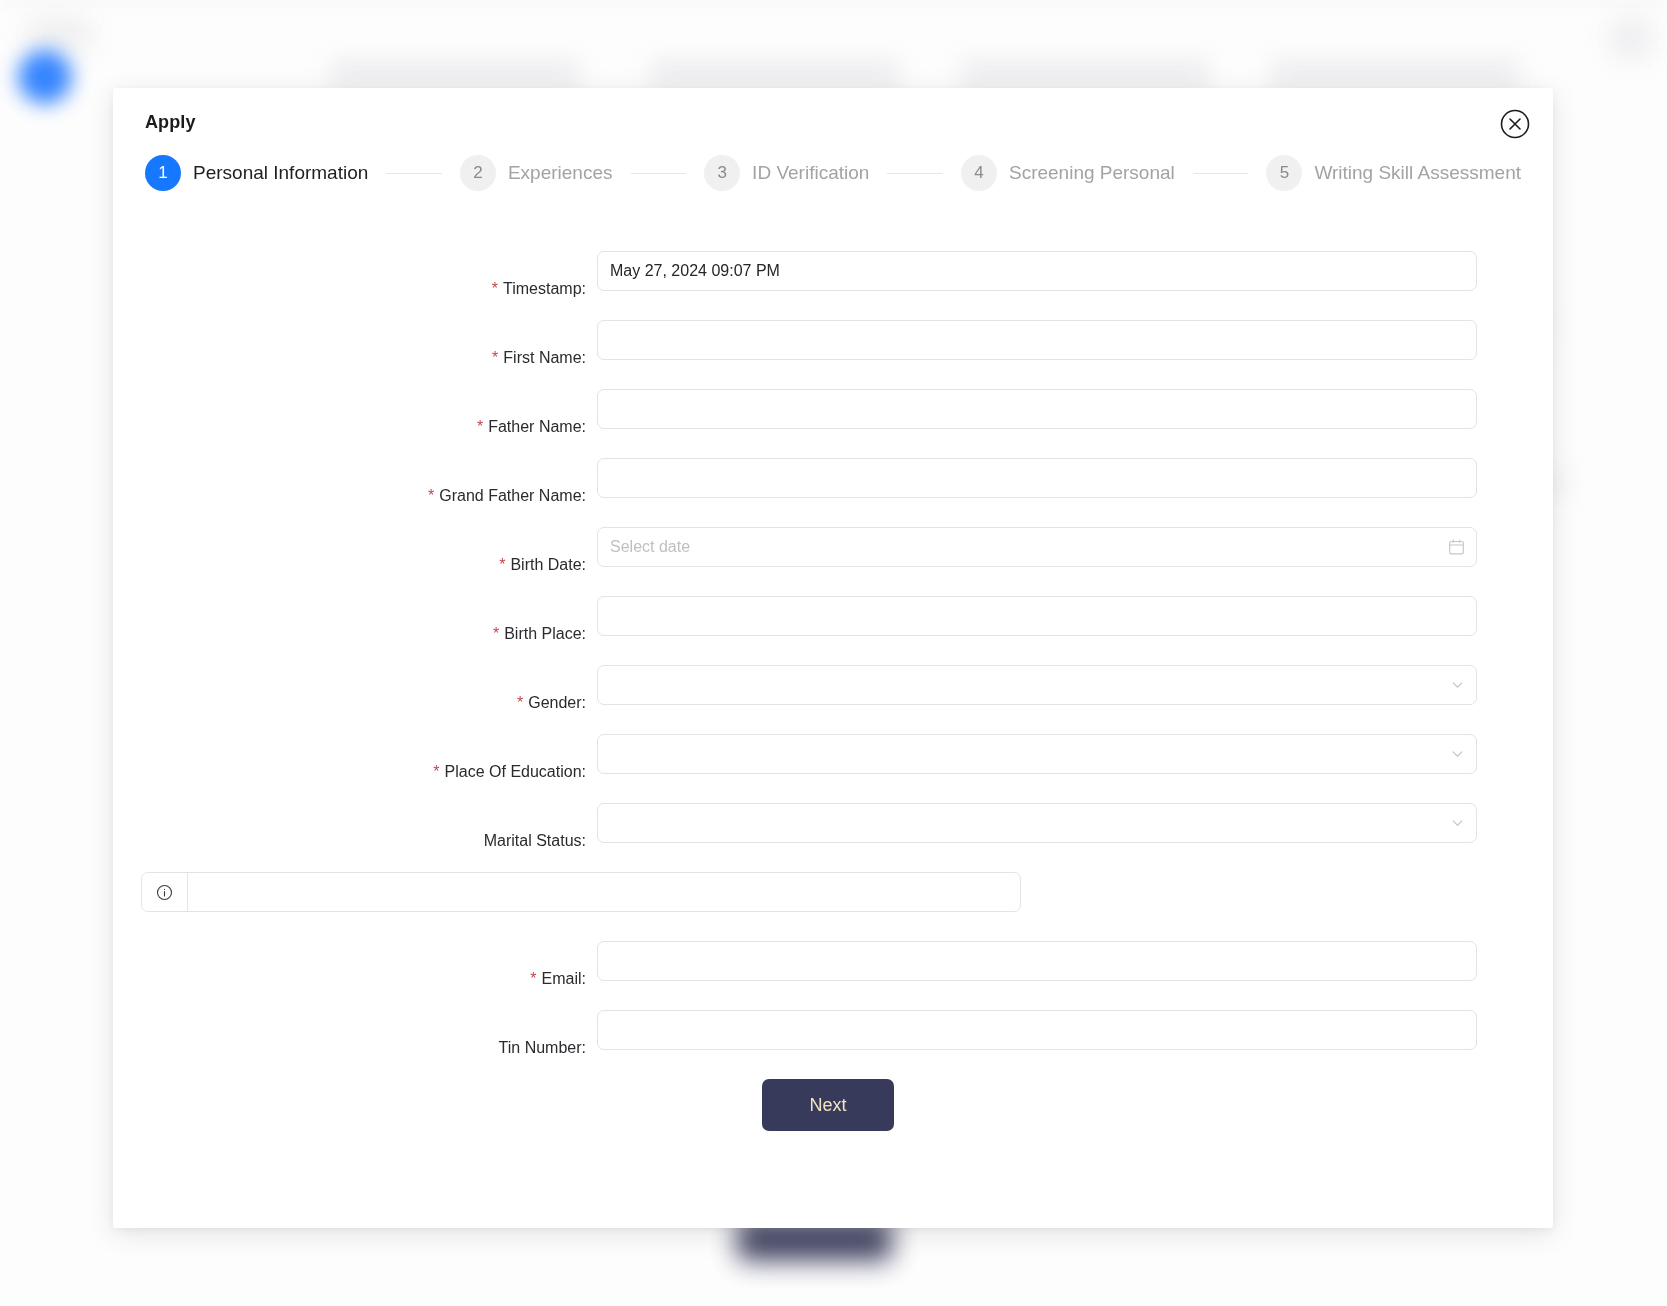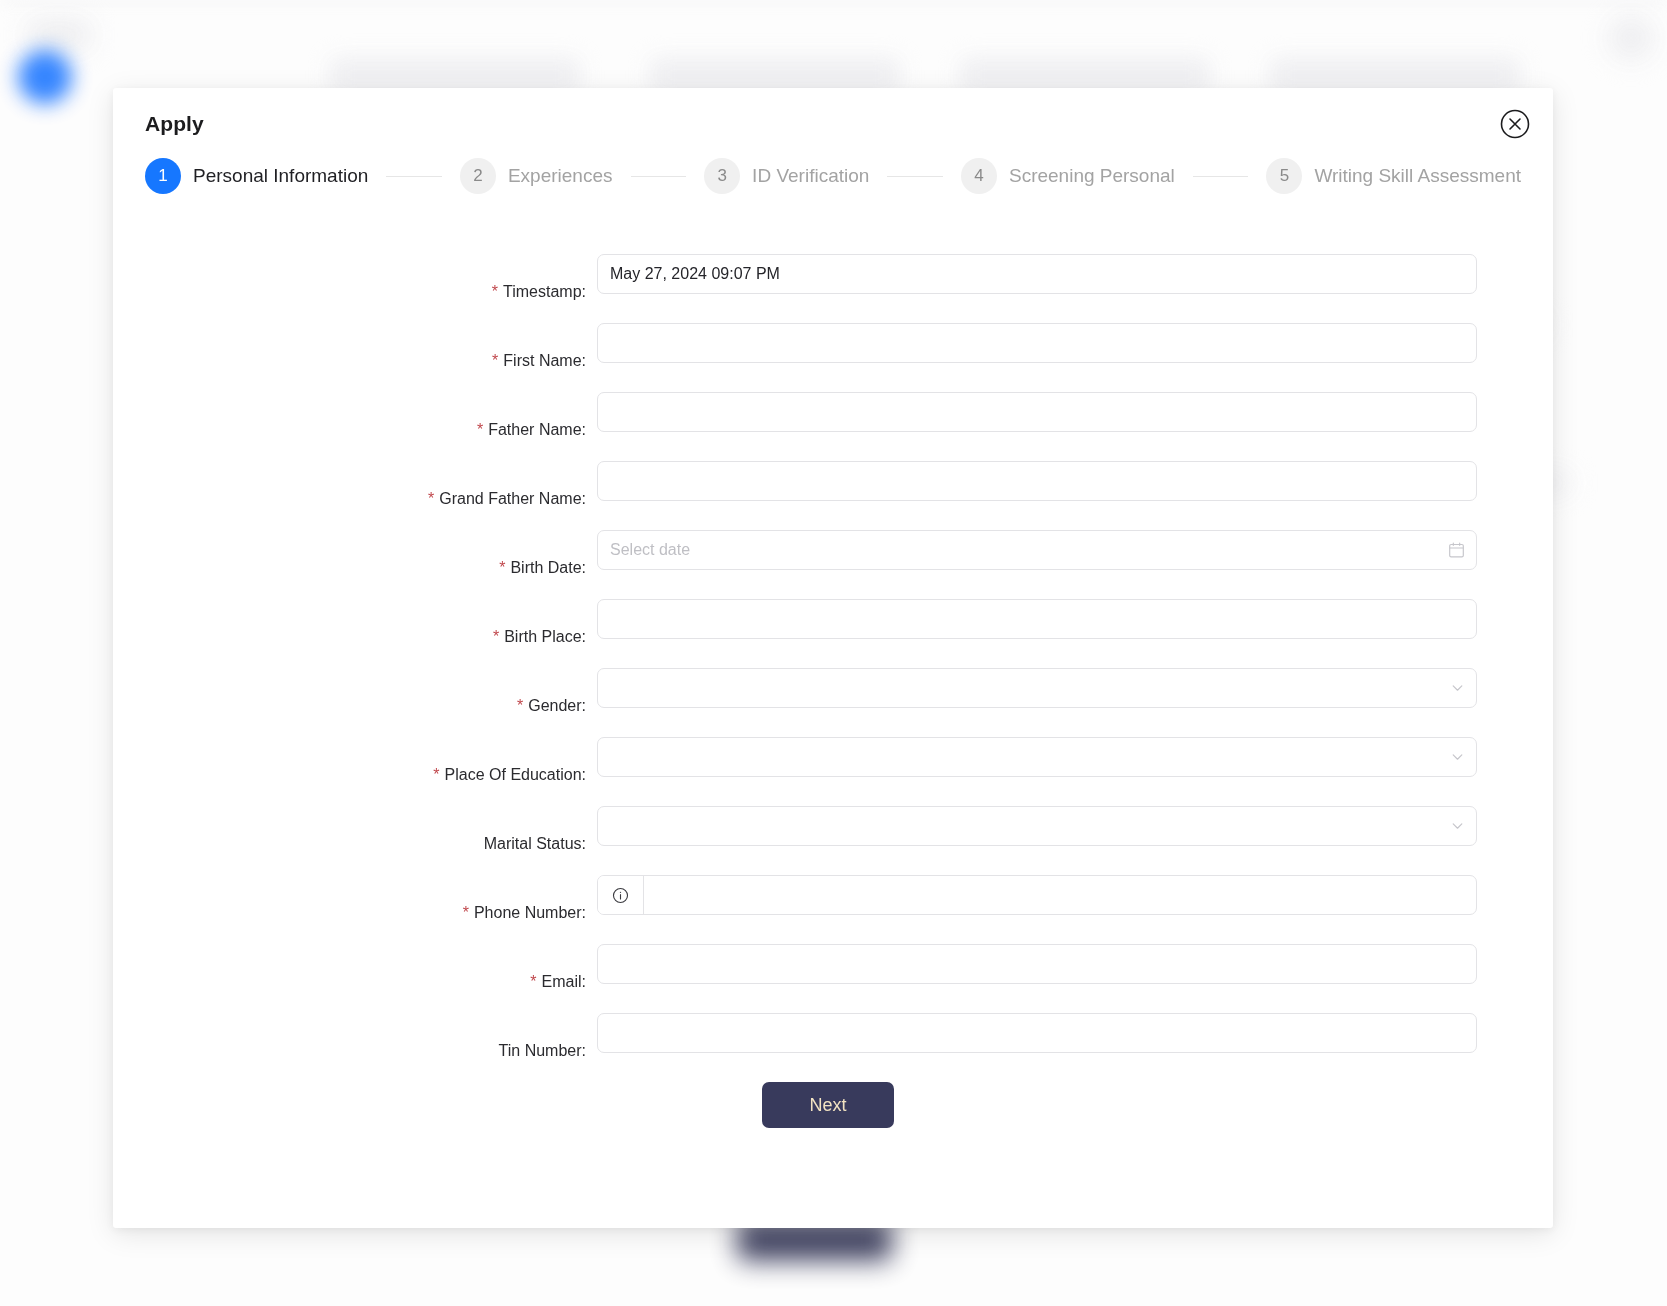--- a/index.html
+++ b/index.html
@@ -85,21 +85,21 @@
     top: 88px;
     width: 1440px;
     min-height: 1140px;
     background: #ffffff;
     border-radius: 3px;
     box-shadow: 0 6px 28px rgba(0,0,0,.10), 0 2px 8px rgba(0,0,0,.05);
     padding: 24px 28px 30px 28px;
   }
 
   .modal-title {
-    font-size: 21px;
+    font-size: 18px;
     font-weight: bold;
     color: #1c1c1e;
     letter-spacing: .1px;
     margin-left: 4px;
   }
 
   .close-btn {
     position: absolute;
     right: 22px;
     top: 20px;
@@ -251,21 +251,21 @@
 
   
   .form-footer {
     display: flex;
     margin-top: 16px;
   }
   .footer-spacer { flex: 0 0 456px; }
   .footer-btns { flex: 0 0 880px; display: flex; }
   .next-btn {
     width: 132px;
-    height: 46px;
+    height: 52px;
     border: 0;
     border-radius: 7px;
     background: #383a5c;
     color: #f2e3c2;
     font-size: 18px;
     font-family: "Liberation Sans", sans-serif;
     cursor: pointer;
     margin-left: 165px;
   }
 </style>
@@ -436,23 +436,20 @@
           <span class="suffix-icon">
             <svg width="15" height="15" viewBox="0 0 16 16" fill="none" aria-hidden="true">
               <path d="M3.4 5.8 L8 10.4 L12.6 5.8" stroke="#c6c6cb" stroke-width="1.25" stroke-linecap="round" stroke-linejoin="round"></path>
             </svg>
           </span>
         </div>
       </div>
     </div>
 
     <div class="form-row">
-      <div class="form-label">
-        <span class="req-star">*</span><span>Phone Number:</span>
-      </div>
       <div class="form-control">
         <div class="input-group">
           <div class="addon">
             <svg width="17" height="17" viewBox="0 0 16 16" fill="none" aria-hidden="true">
               <circle cx="8" cy="8" r="6.6" stroke="#3b3b40" stroke-width="1.05"></circle>
               <path d="M8 7.2 V11.2" stroke="#3b3b40" stroke-width="1.05" stroke-linecap="round"></path>
               <circle cx="8" cy="5" r="0.62" fill="#3b3b40"></circle>
             </svg>
           </div>
           <input type="text" value="" style="">

